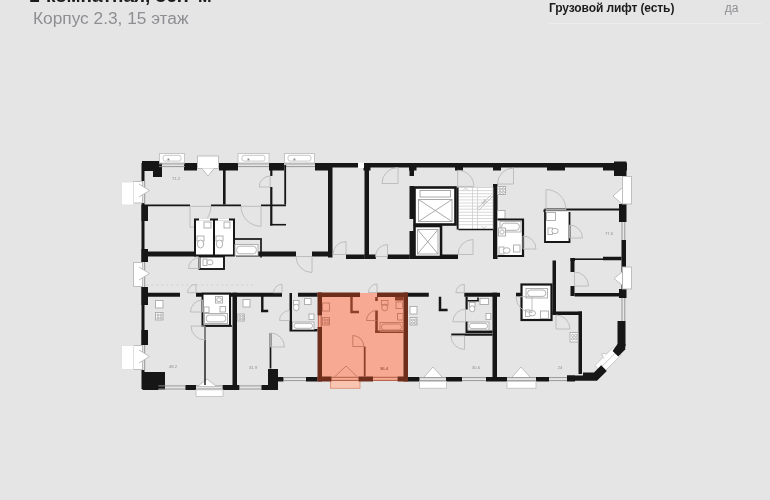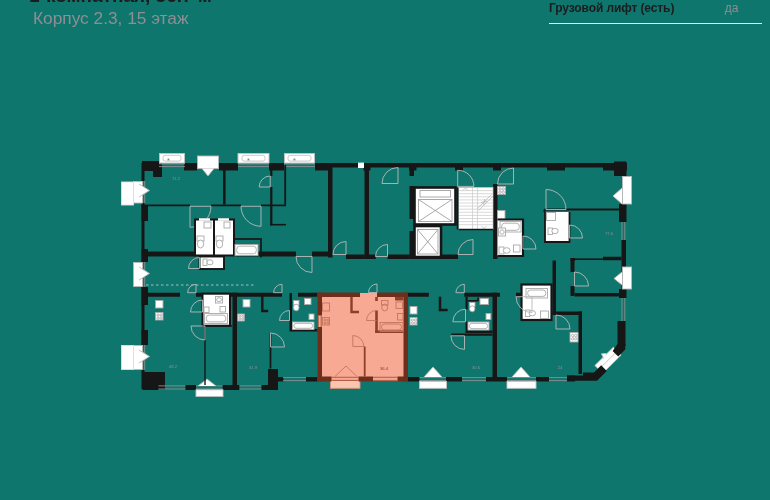--- a/index.html
+++ b/index.html
@@ -1,16 +1,16 @@
 <!DOCTYPE html>
 <html><head>
 <meta charset="utf-8">
 <style>
   html,body{margin:0;padding:0;background:#ffffff;}
-  .page{position:relative;width:770px;height:500px;overflow:hidden;background:#0f766e;
+  .page{position:relative;width:770px;height:500px;overflow:hidden;background:#e5e5e5;
         font-family:"Liberation Sans", sans-serif;}
   svg{position:absolute;left:0;top:0;}
 </style>
 </head>
 <body>
 <div class="page">
 <svg width="770" height="500" viewBox="0 0 770 500" fill="none">
 
 <text x="29" y="1.5" font-size="19" font-weight="bold" fill="#1c1c1e">1-комнатная, 36.7 м²</text>
 

